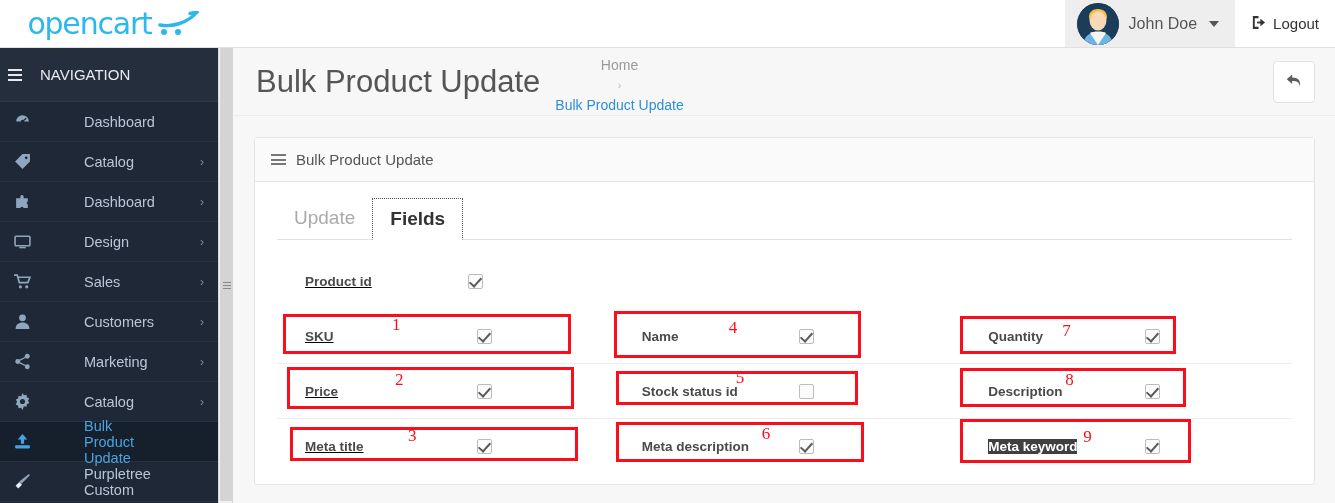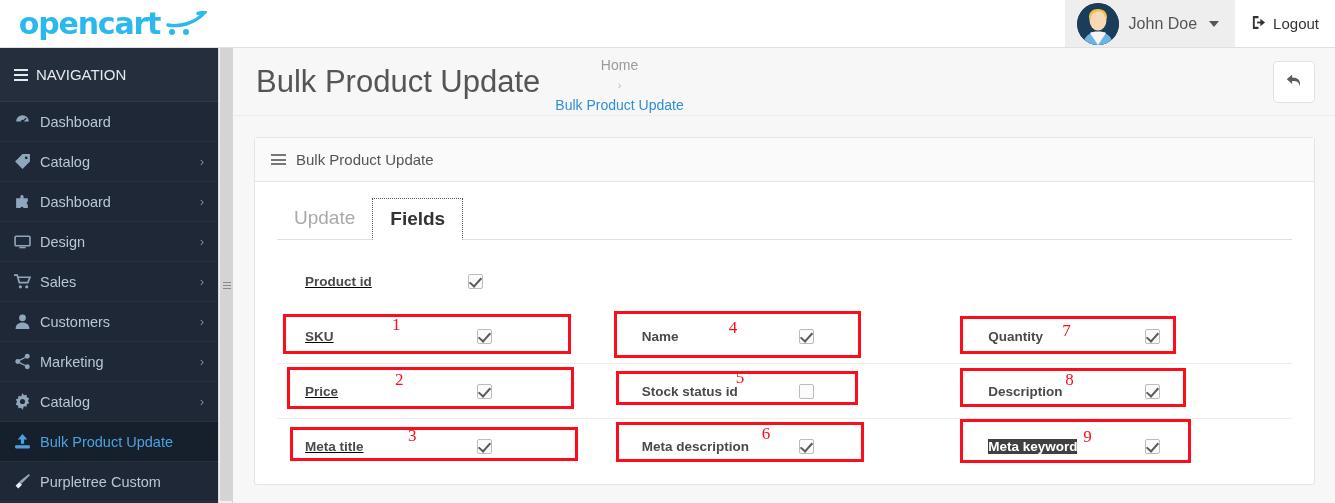--- a/index.html
+++ b/index.html
@@ -15,21 +15,21 @@
   .topbar {
     position: absolute; top: 0; left: 0; width: 1335px; height: 48px;
     background: #ffffff; border-bottom: 1px solid #e0e0e0;
     display: flex; align-items: center;
   }
   .logo-wrap {
     width: 220px; height: 48px; display: flex; align-items: center;
     justify-content: center; padding-left: 8px;
   }
   .logo-text {
-    font-size: 30px; font-weight: bold; color: #2bb8ef;
+    font-size: 30px; font-weight: normal; color: #2bb8ef;
     letter-spacing: -1.2px; font-family: "DejaVu Sans", sans-serif;
   }
   .logo-cart { margin-left: 5px; position: relative; width: 44px; height: 26px; }
   .topbar-right {
     position: absolute; right: 0; top: 0; height: 47px;
     display: flex; align-items: center;
   }
   .user-menu {
     display: flex; align-items: center; height: 47px; padding: 0 16px 0 12px;
     background: #eeeeee; gap: 10px; cursor: pointer;
@@ -48,32 +48,32 @@
     display: flex; align-items: center; gap: 7px; padding: 0 16px;
     font-size: 15px; color: #333; cursor: pointer; height: 47px;
   }
 
   
   .sidebar {
     position: absolute; top: 48px; left: 0; width: 218px; bottom: 0;
     background: #1f2836; overflow: hidden;
   }
   .nav-header {
-    height: 54px; display: flex; align-items: center; padding-left: 14px;
+    height: 54px; display: flex; align-items: center; padding-left: 8px;
     color: #e6eaef; font-size: 15px; background: #242e3d;
-    border-bottom: 1px solid #2c3748; gap: 8px;
+    border-bottom: 1px solid #2c3748; gap: 18px;
   }
   .hamburger { display: inline-block; width: 14px; }
   .hamburger span {
     display: block; height: 2px; background: #e6eaef; margin: 3px 0;
   }
   .nav-item {
     display: flex; align-items: center; height: 40px; padding: 0 14px;
     color: #b8c6d6; font-size: 14.5px; cursor: pointer;
-    border-bottom: 1px solid #28323f; position: relative;
+    border-bottom: 1px solid #28323f; position: relative; gap: 44px;
   }
   .nav-item.active { background: #16202c; color: #4aa3df; }
   .nav-icon {
     width: 26px; display: flex; align-items: center; justify-content: flex-start;
     flex: none; color: #8fa6bd;
   }
   .nav-item.active .nav-icon { color: #4aa3df; }
   .nav-label { flex: 1; }
   .nav-arrow { font-size: 12px; color: #7d8ea1; }
 

